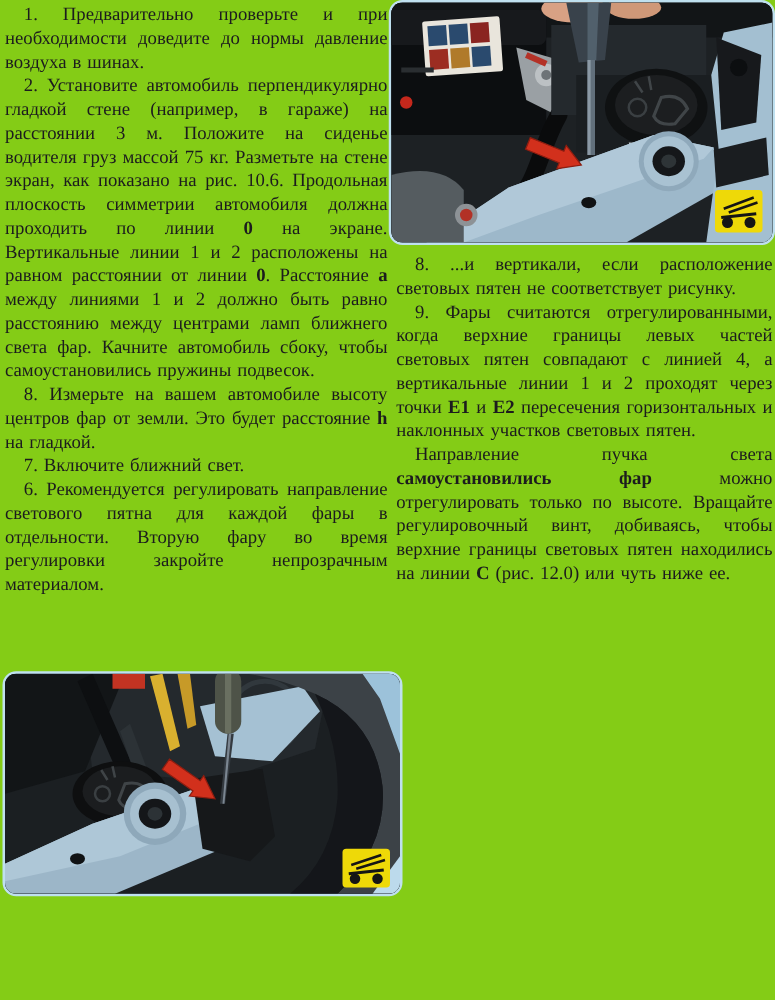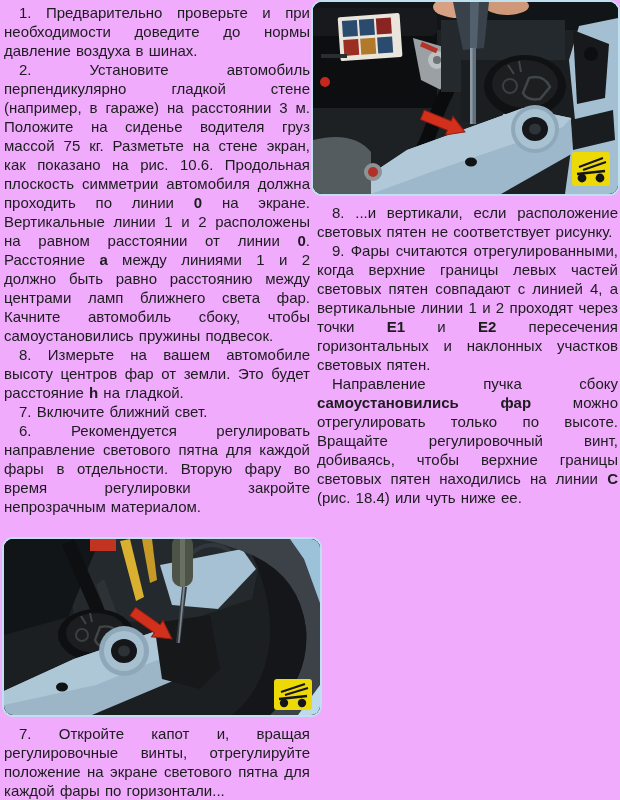--- a/index.html
+++ b/index.html
@@ -1,20 +1,20 @@
 <!DOCTYPE html>
 <html lang="ru"><head>
 <meta charset="utf-8">
 <style>
   html,body{margin:0;padding:0;}
   .page{
     position:relative;
     width:620px;height:800px;
-    background:#f0abfc;
-    font-family:Liberation Sans, sans-serif;
+    background:#84cc16;
+    font-family:Liberation Serif, serif;
     color:#1c1c1e;
     overflow:hidden;
   }
   .col{position:absolute;}
   .col-left{left:4px;top:3px;width:306px;}
   .col-left-cont{left:4px;top:724px;width:306px;}
   .col-right{left:317px;top:203px;width:301px;}
   p.para{
     margin:0;
     font-size:15px;
@@ -198,23 +198,20 @@
       <g transform="translate(270,140)">
         <rect width="38" height="31" rx="3" fill="#eed908"></rect>
         <circle cx="10" cy="24" r="4.2" fill="#151515"></circle>
         <circle cx="28" cy="24" r="4.2" fill="#151515"></circle>
         <path d="M5 20 L33 17" stroke="#151515" stroke-width="2.6" fill="none"></path>
         <path d="M7 13 L31 5 M11 16 L34 9" stroke="#151515" stroke-width="2" fill="none"></path>
       </g>
     </svg>
   </figure>
 
-  <div class="col col-left-cont">
-    <p class="para"><span>7. Откройте капот и, вращая регулировочные винты, отрегулируйте положение на экране светового пятна для каждой фары по горизонтали...</span></p>
-  </div>
 
   <div class="col col-right">
     <p class="para"><span>8. ...и вертикали, если расположение световых пятен не соответствует рисунку.</span></p>
     <p class="para"><span>9. Фары считаются отрегулированными, когда верхние границы левых частей световых пятен совпадают с линией 4, а вертикальные линии 1 и 2 проходят через точки </span><b>Е1</b><span> и </span><b>Е2</b><span> пересечения горизонтальных и наклонных участков световых пятен.</span></p>
-    <p class="para"><span>Направление пучка сбоку </span><b>самоустановились фар</b><span> можно отрегулировать только по высоте. Вращайте регулировочный винт, добиваясь, чтобы верхние границы световых пятен находились на линии </span><b>С</b><span> (рис. 18.4) или чуть ниже ее.</span></p>
+    <p class="para"><span>Направление пучка света </span><b>самоустановились фар</b><span> можно отрегулировать только по высоте. Вращайте регулировочный винт, добиваясь, чтобы верхние границы световых пятен находились на линии </span><b>С</b><span> (рис. 12.0) или чуть ниже ее.</span></p>
   </div>
 
 </div>
 
 </body></html>

